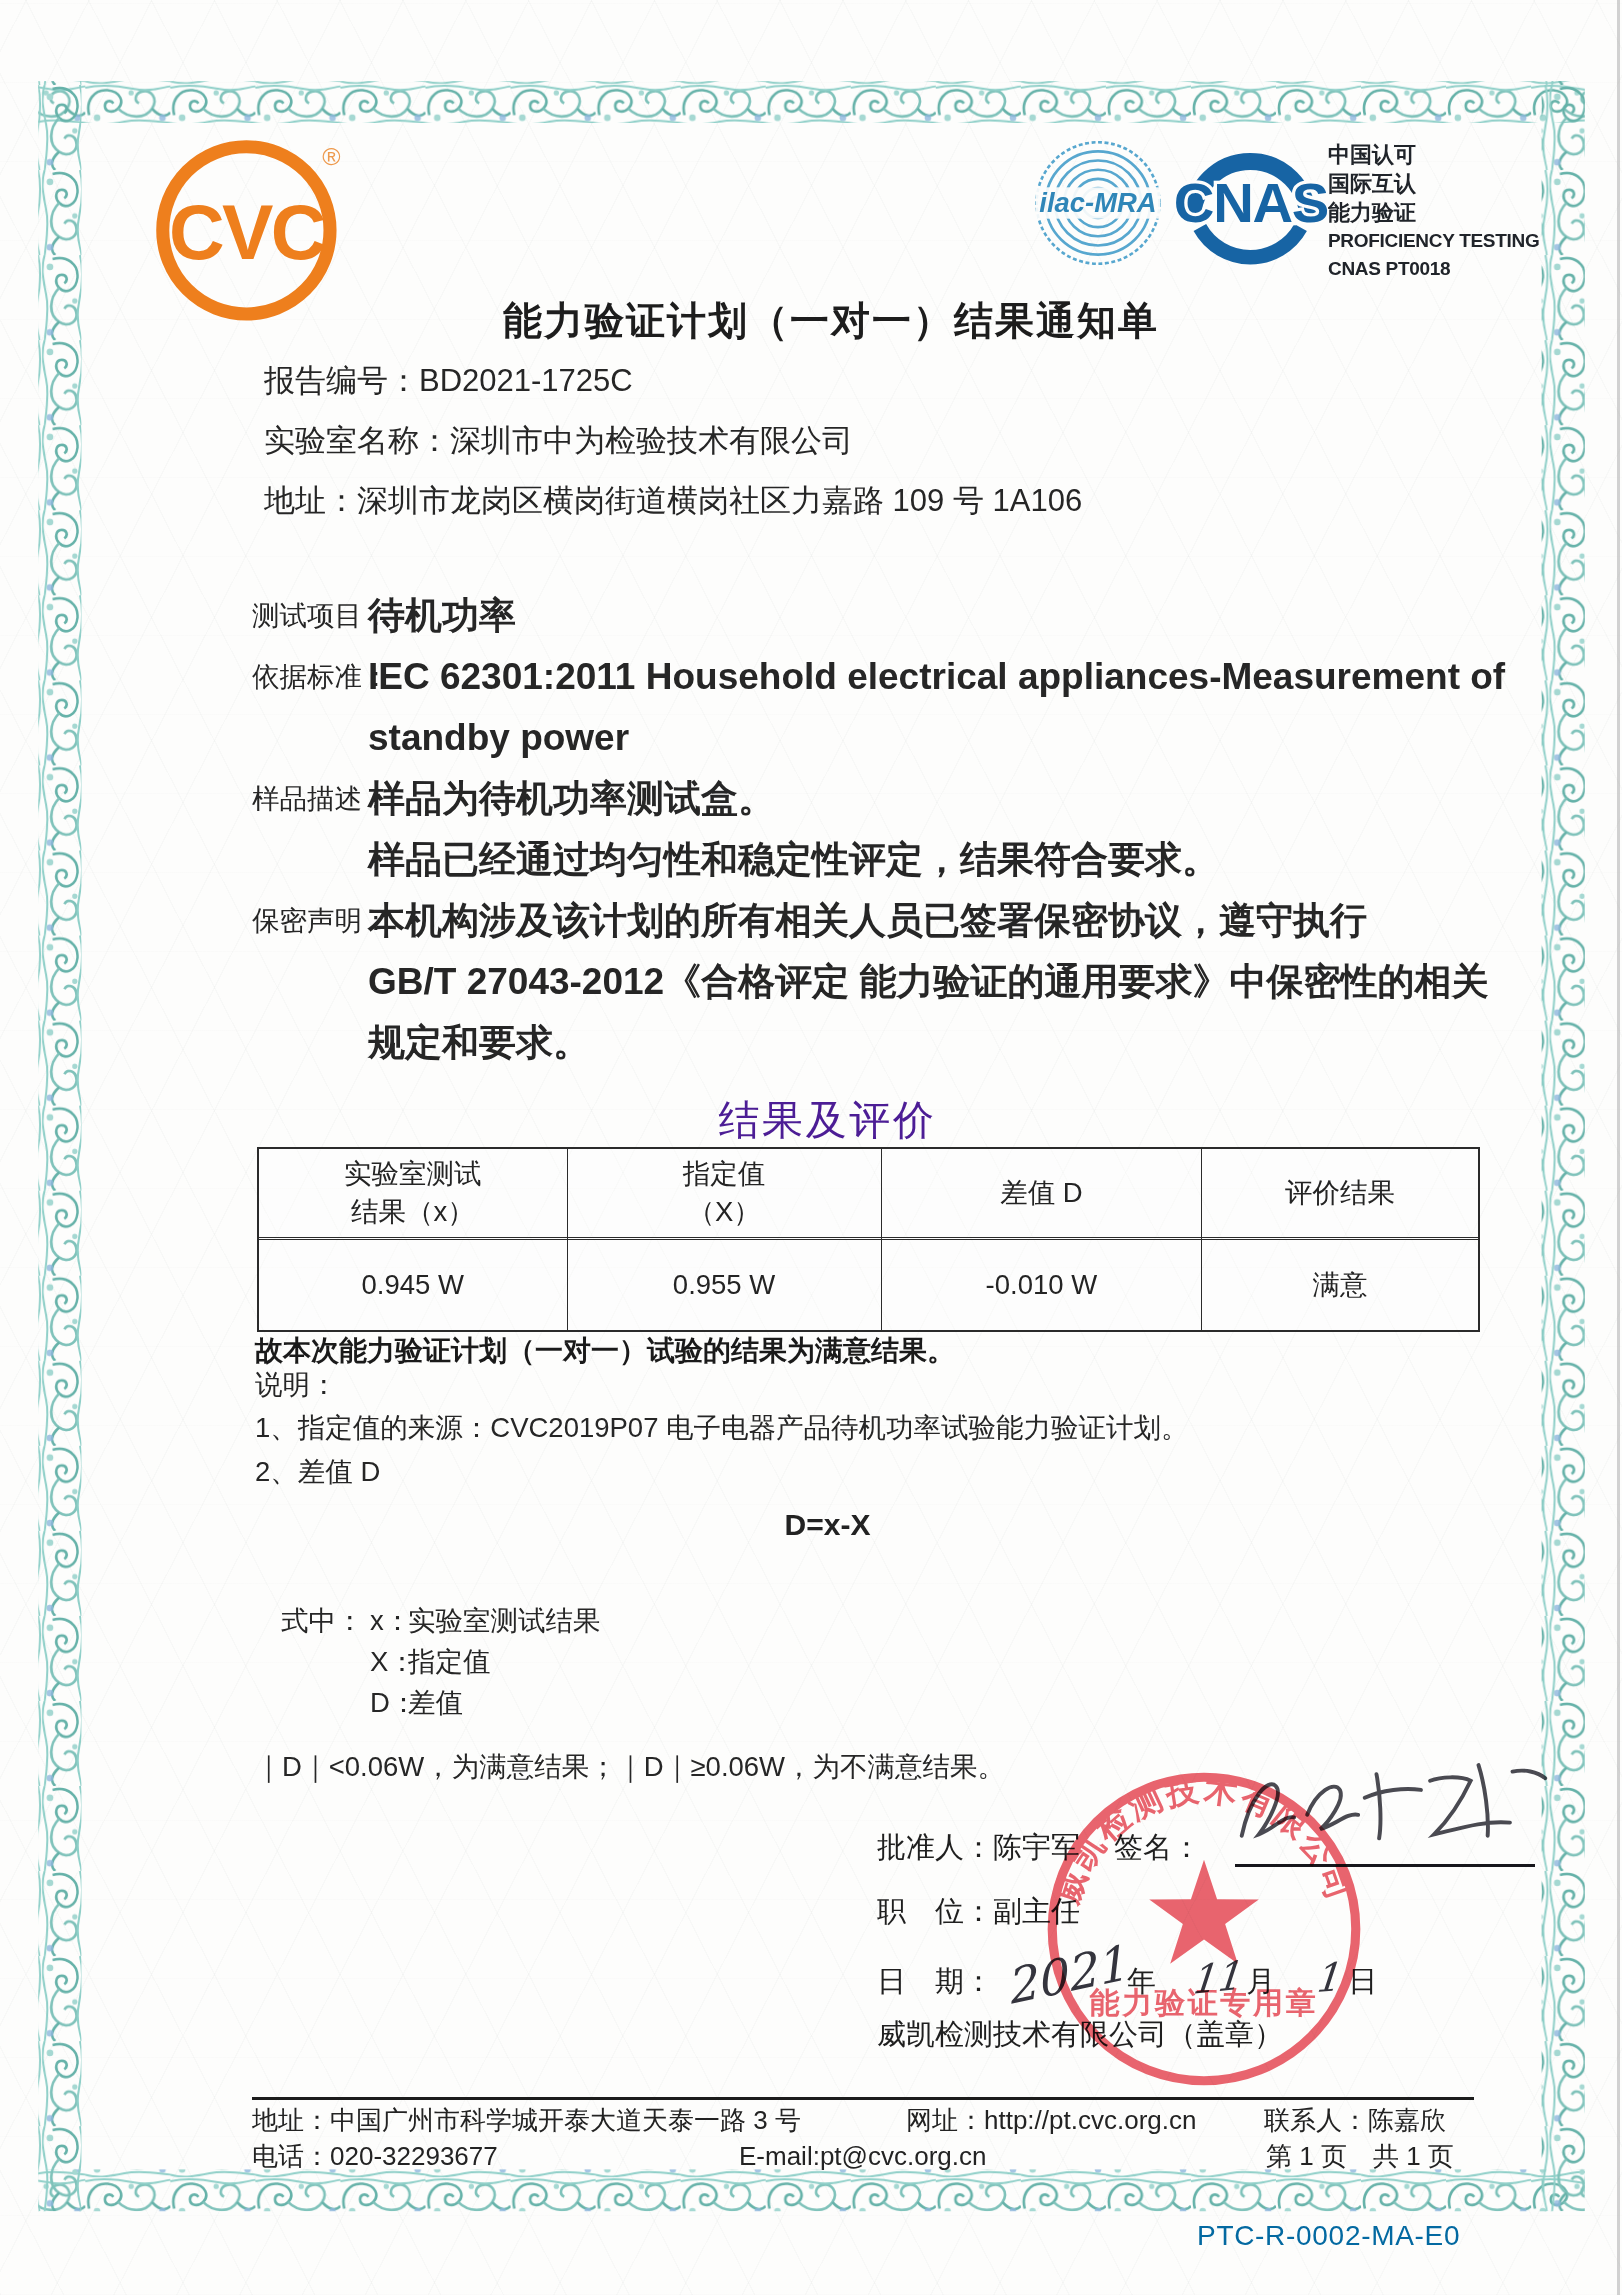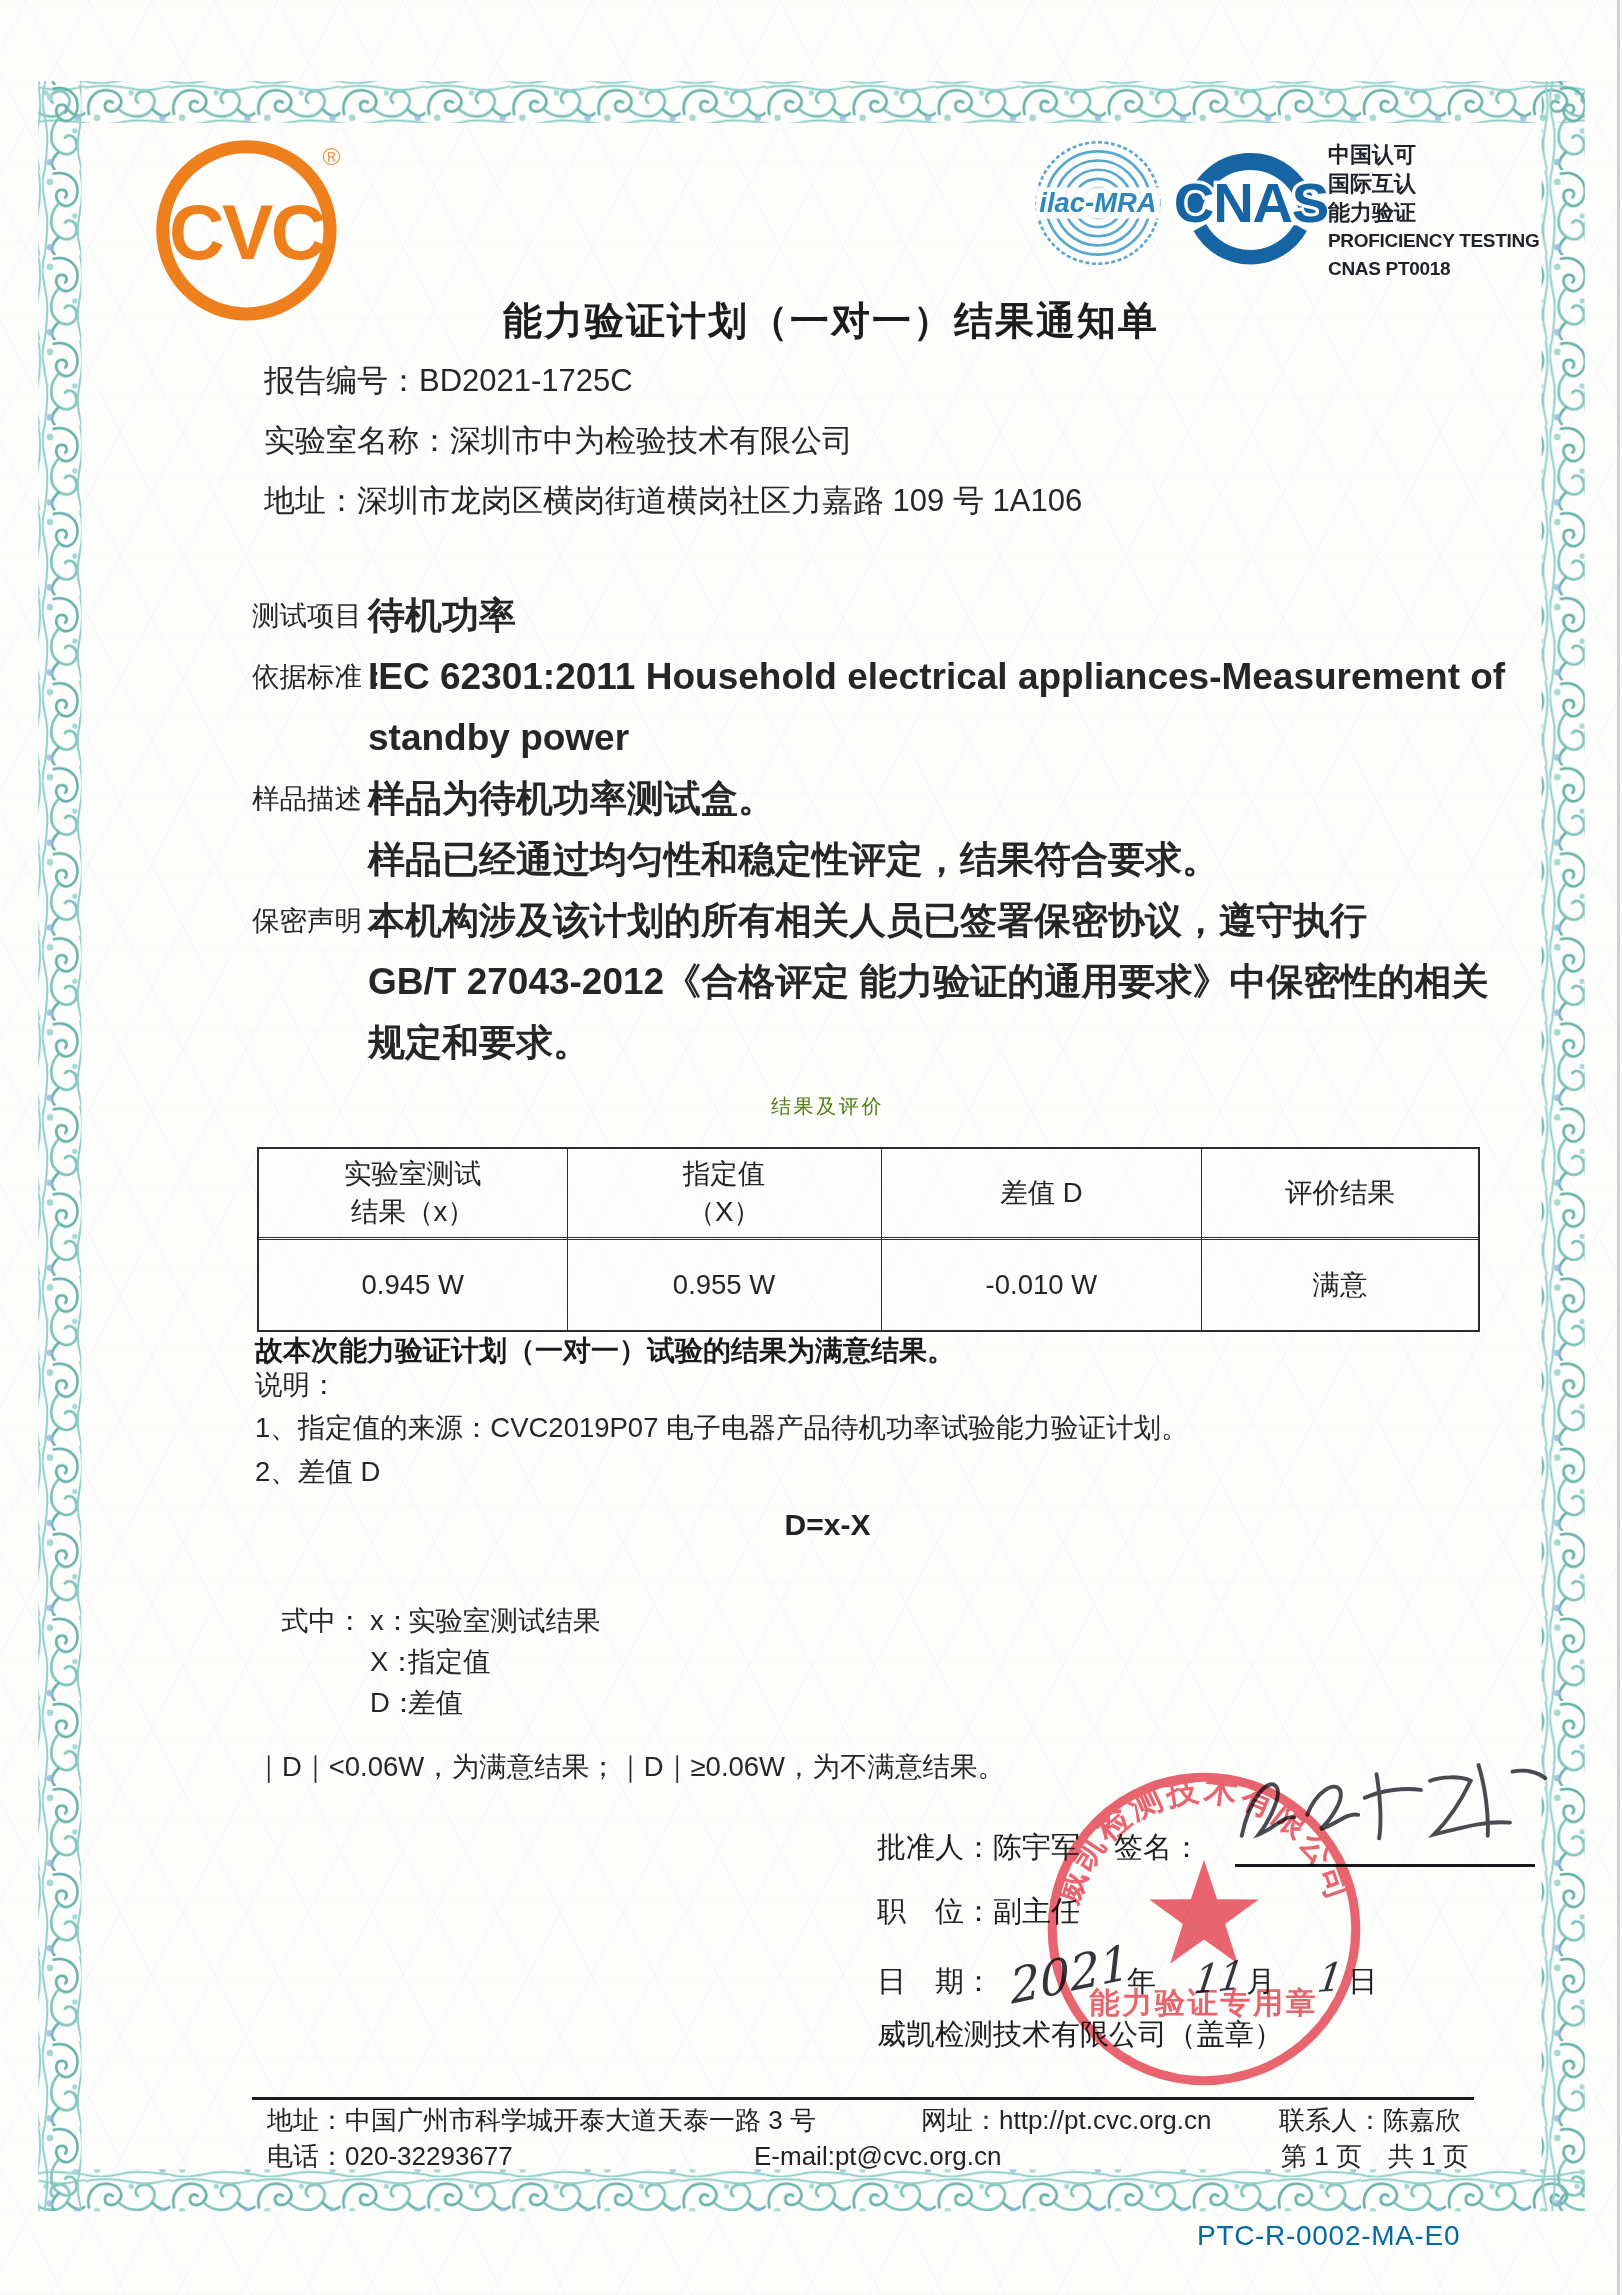--- a/index.html
+++ b/index.html
@@ -32,21 +32,21 @@
     font-size:39px;font-weight:bold;letter-spacing:2px;color:#1d1d1d;}
   .info-row{position:absolute;left:264px;font-size:31px;line-height:30px;white-space:nowrap;}
   .details{position:absolute;left:252px;top:585px;width:1230px;}
   .drow{display:flex;}
   .dlabel{width:116px;flex:0 0 116px;height:61px;display:flex;align-items:center;font-size:27.5px;white-space:nowrap;}
   .dlines{flex:1;}
   .dline{height:61px;display:flex;align-items:center;font-size:37px;white-space:nowrap;font-weight:bold;}
 
   
   .results-heading{position:absolute;left:219px;top:1093px;width:1217px;text-align:center;
-    font-size:20px;letter-spacing:2.6px;color:#4d7c0f;}
+    font-size:41px;letter-spacing:2.6px;color:#4c1d95;}
   .rtable{position:absolute;left:257px;top:1147px;width:1219px;border:2px solid #2b2b2b;
     display:grid;grid-template-columns:470fr 480fr 490fr 423fr;background:rgba(255,255,255,0.25);}
   .rtable .cell{border-left:1.3px solid #2b2b2b;display:flex;flex-direction:column;
     align-items:center;justify-content:center;font-size:27.5px;line-height:38px;color:#242424;}
   .rtable .cell.first{border-left:none;}
   .rtable .th{height:88px;border-bottom:3.3px double #2b2b2b;}
   .rtable .td{height:90px;}
   .conclusion{position:absolute;left:255px;top:1332px;font-size:28px;font-weight:bold;color:#1a1a1a;}
   .note-line{position:absolute;left:255px;font-size:27.5px;line-height:30px;}
   .formula{position:absolute;left:219px;top:1508px;width:1217px;text-align:center;font-size:30px;color:#222;font-weight:bold;}
@@ -61,21 +61,21 @@
   .ink{display:inline-block;font-family:"DejaVu Serif","Liberation Serif",serif;font-style:italic;
     color:#34343d;transform:rotate(-12deg) skewX(-8deg);}
   .ink-year{font-size:48px;margin-left:15.7px;margin-right:-3.9px;}
   .ink-month{font-size:39px;margin-left:38px;margin-right:2.6px;transform:rotate(-6deg) skewX(-14deg);}
   .ink-day{font-size:39px;margin-left:43px;margin-right:5.2px;transform:rotate(-4deg) skewX(-12deg);}
   .stamp{position:absolute;left:1047px;top:1772px;mix-blend-mode:multiply;opacity:.88;}
   .sig-ink{position:absolute;left:1230px;top:1752px;mix-blend-mode:multiply;}
 
   
   .footer-rule{position:absolute;left:252px;top:2097px;width:1222px;height:2.6px;background:#1c1c1c;}
-  .f-item{position:absolute;font-size:26px;line-height:29px;white-space:nowrap;color:#232323;margin-left:15px;}
+  .f-item{position:absolute;font-size:26px;line-height:29px;white-space:nowrap;color:#232323;}
   .ptc-code{position:absolute;left:1197px;top:2220px;font-size:28px;letter-spacing:0.7px;color:#0369a1;text-align:center;}
 </style>
 </head>
 <body>
 
 <div class="sheet">
 
   <svg class="abs" style="left:0;top:0" width="1623" height="2295" aria-hidden="true" viewBox="0 0 2480 3508">
     <defs>
       <pattern id="laceH" width="130" height="64" patternUnits="userSpaceOnUse">

